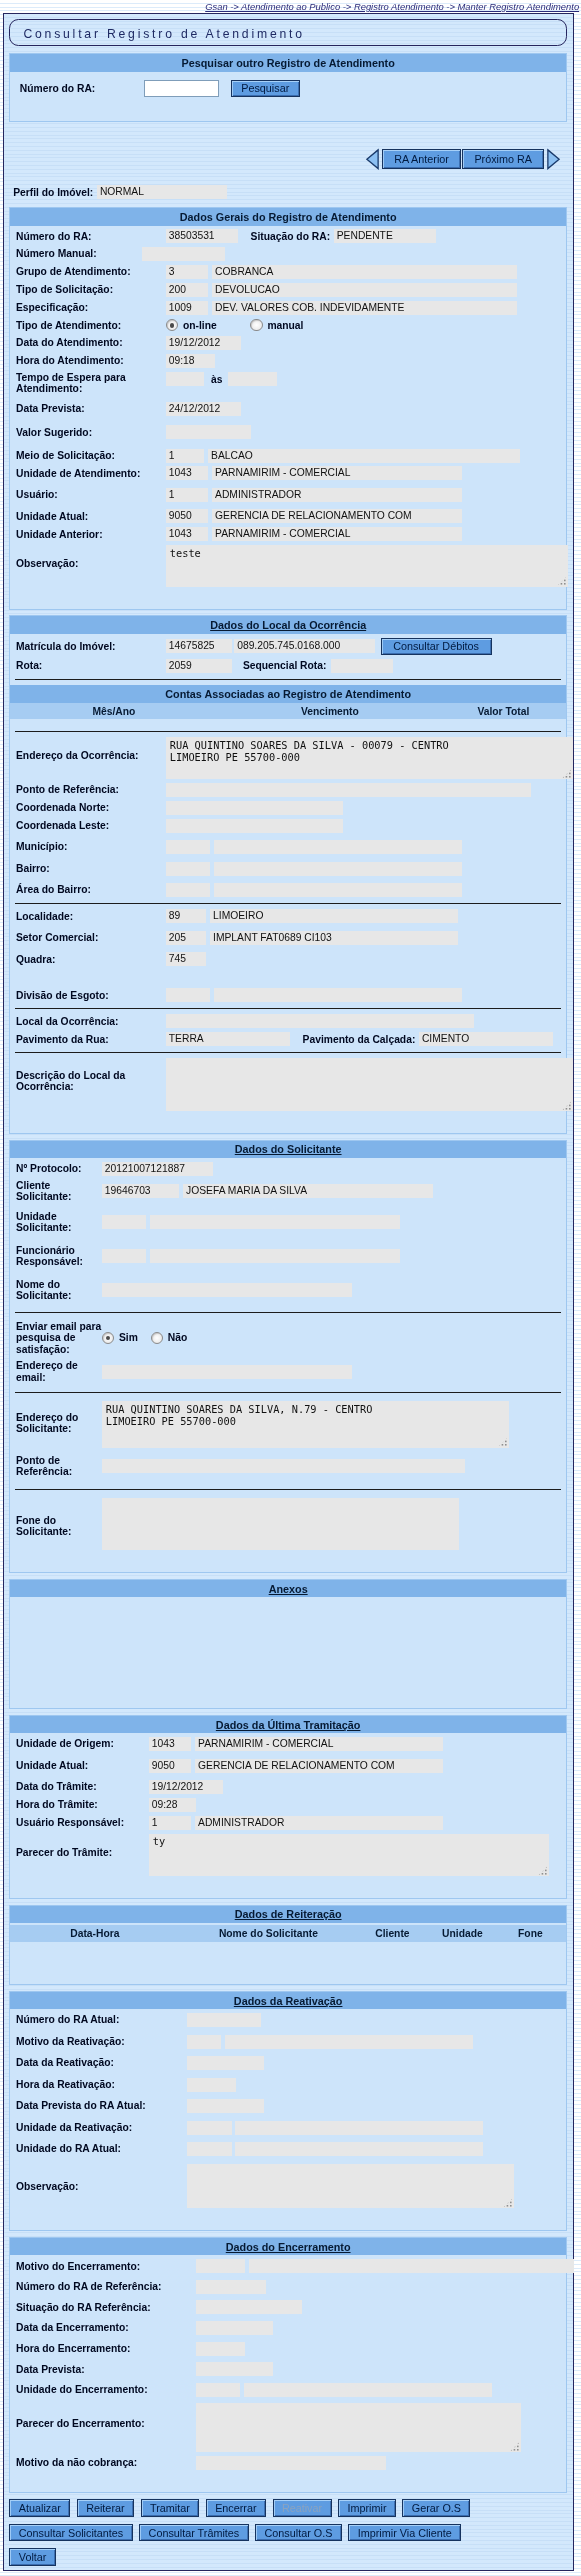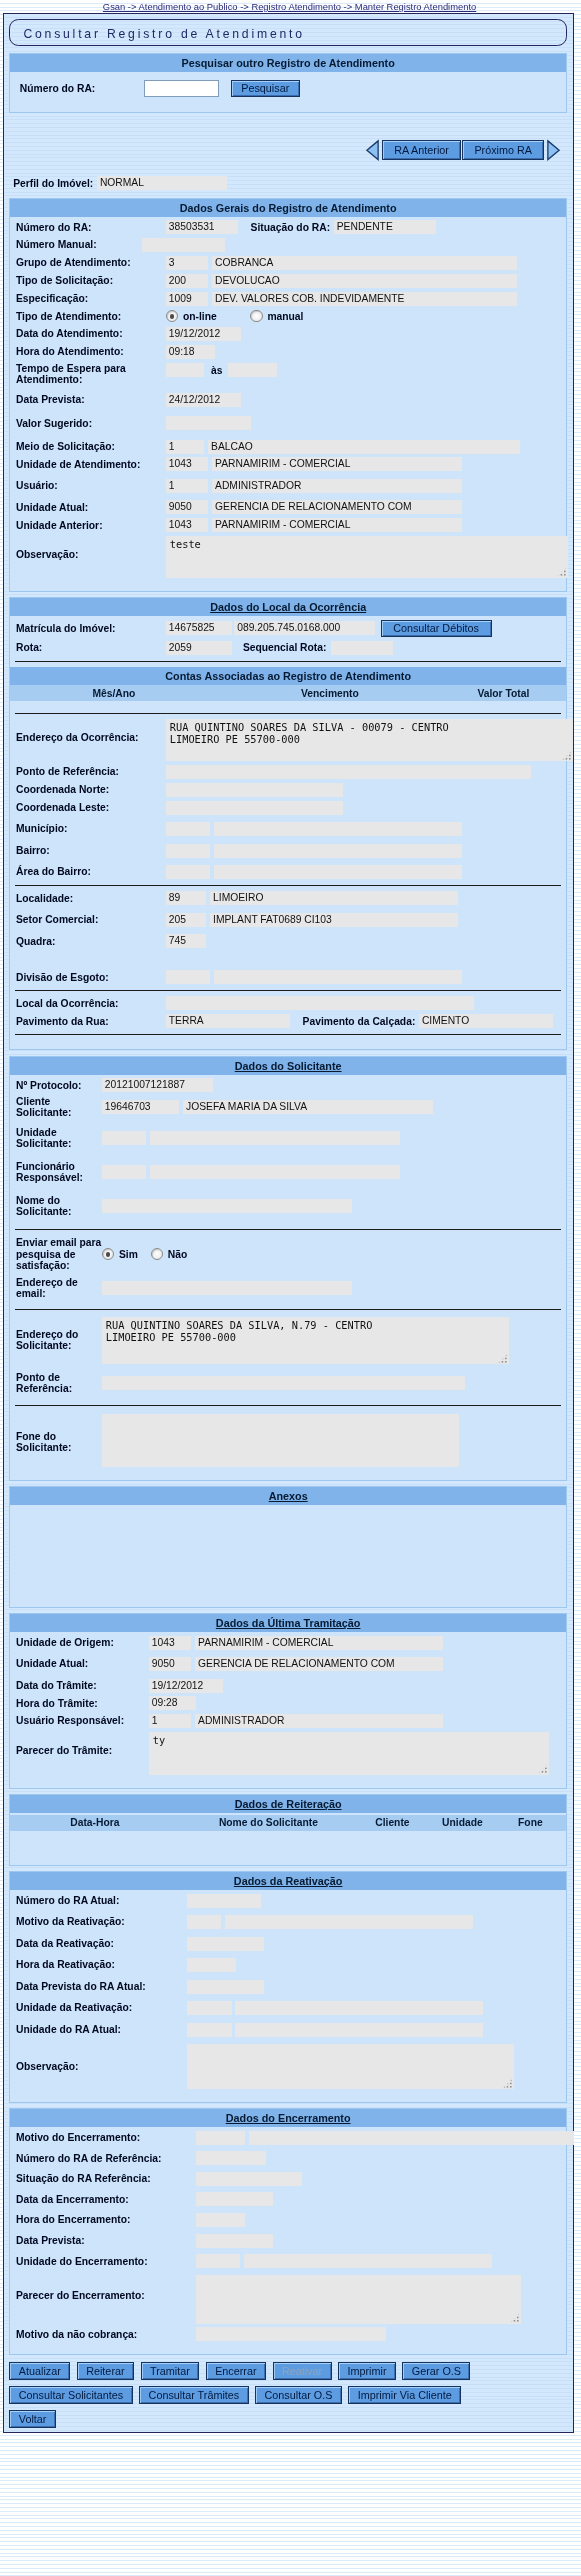--- a/index.html
+++ b/index.html
@@ -2,38 +2,38 @@
 <html style="font-size:15px"><head>
 <meta charset="utf-8">
 <style>
   html,body{margin:0;padding:0;}
   body{
     width:581px;height:2576px;overflow:hidden;
     font-family:"Liberation Sans", sans-serif;
     background:repeating-linear-gradient(180deg,#ffffff 0 2.8px,#dcebfa 2.8px 3.8px);
   }
   .breadcrumb{
-    font-size:9.4px;color:#2b2b7a;text-align:center;padding:0.9px 1.9px 0 0;
-    text-decoration:underline;white-space:nowrap;cursor:pointer;
+    font-size:9.4px;color:#2b2b7a;text-align:right;padding:0.9px 1.9px 0 0;
+    text-decoration:underline;white-space:nowrap;cursor:pointer;font-style:italic;
   }
   .container{
     margin:0.9px 7.5px 0 2.8px;border:1.9px solid #26265e;
     background:repeating-linear-gradient(180deg,#d3e8fc 0 2.8px,#c7dff7 2.8px 3.8px);
     padding-bottom:3.8px;
   }
   .titlebar{
     margin:5.6px 5.6px 7.5px 5.6px;border:1.9px solid #26265e;border-radius:9.4px;
     padding:3.8px 0 3.8px 13px;
   }
   .titlebar span{
     font-size:12.2px;font-weight:normal;color:#1f2a63;letter-spacing:2.8px;
   }
   .section{
     margin:5.6px 5.6px 0 5.6px;background:#cde4fa;border:0.9px solid #9ec7f0;
-    padding-bottom:9px;
+    padding-bottom:18px;
   }
   .bhdr{
     background:#7fb3e9;font-weight:bold;font-size:10.8px;text-align:center;
     padding:2.8px 0;color:#061a33;margin-bottom:3.8px;
   }
   .bhdr.u span{text-decoration:underline;}
   .cols{display:flex;background:#a6ccf2;font-weight:bold;font-size:10.3px;padding:2.8px 0;color:#061a33;}
   .cols>div{text-align:center;}
   .row{display:flex;align-items:center;margin:3.8px 5.6px;font-size:10.3px;min-height:14px;}
   .row.top{align-items:flex-start;}
@@ -278,20 +278,24 @@
       <label class="lbl" style="width:150px">Local da Ocorrência:</label>
       <span class="fld" style="width:302px"></span>
     </div>
     <div class="row">
       <label class="lbl" style="width:150px">Pavimento da Rua:</label>
       <span class="fld" style="width:118px">TERRA</span>
       <label class="lbl" style="margin-left:13px">Pavimento da Calçada:</label>
       <span class="fld" style="width:128px;margin-left:3.8px">CIMENTO</span>
     </div>
     <hr class="sep">
+    <div class="row top">
+      <label class="lbl" style="width:150px;margin-top:11.3px">Descrição do Local da Ocorrência:</label>
+      <span class="ta grip" style="width:399px;height:49px"></span>
+    </div>
   </div>
 
   <div class="section">
     <div class="bhdr u"><span>Dados do Solicitante</span></div>
     <div class="row">
       <label class="lbl" style="width:86px">Nº Protocolo:</label>
       <span class="fld" style="width:105px">20121007121887</span>
     </div>
     <div class="row">
       <label class="lbl" style="width:86px">Cliente Solicitante:</label>

